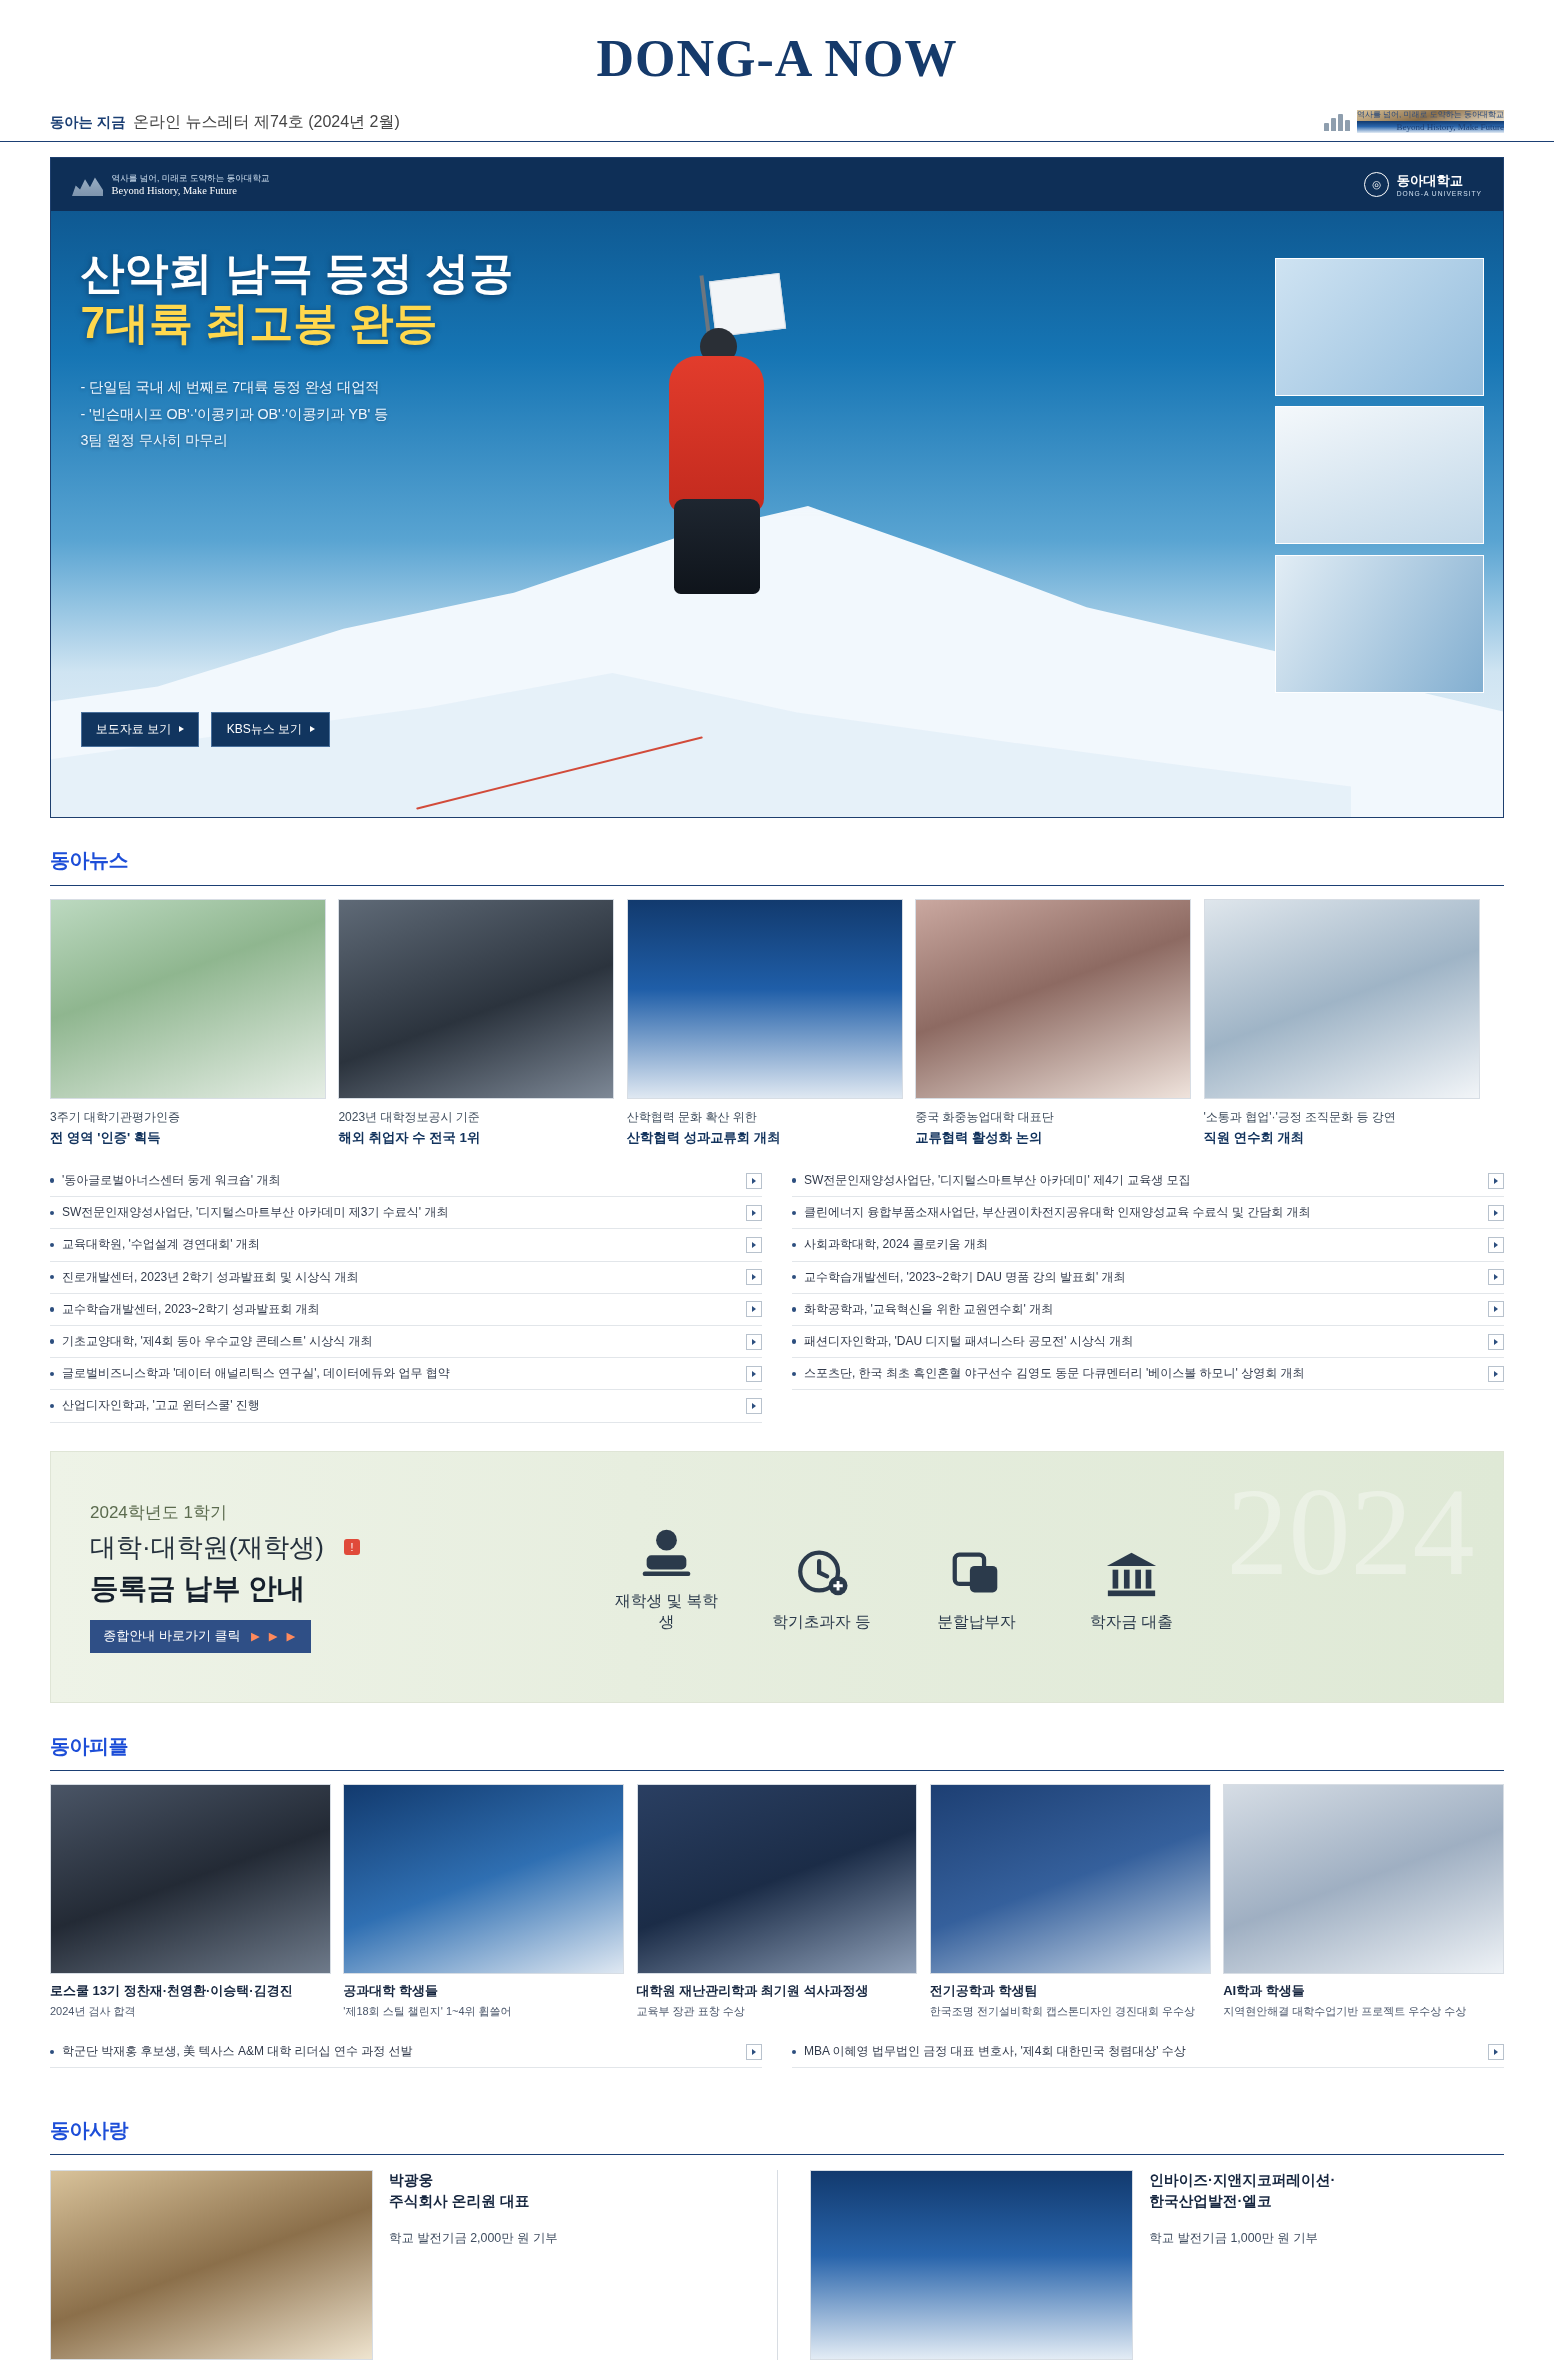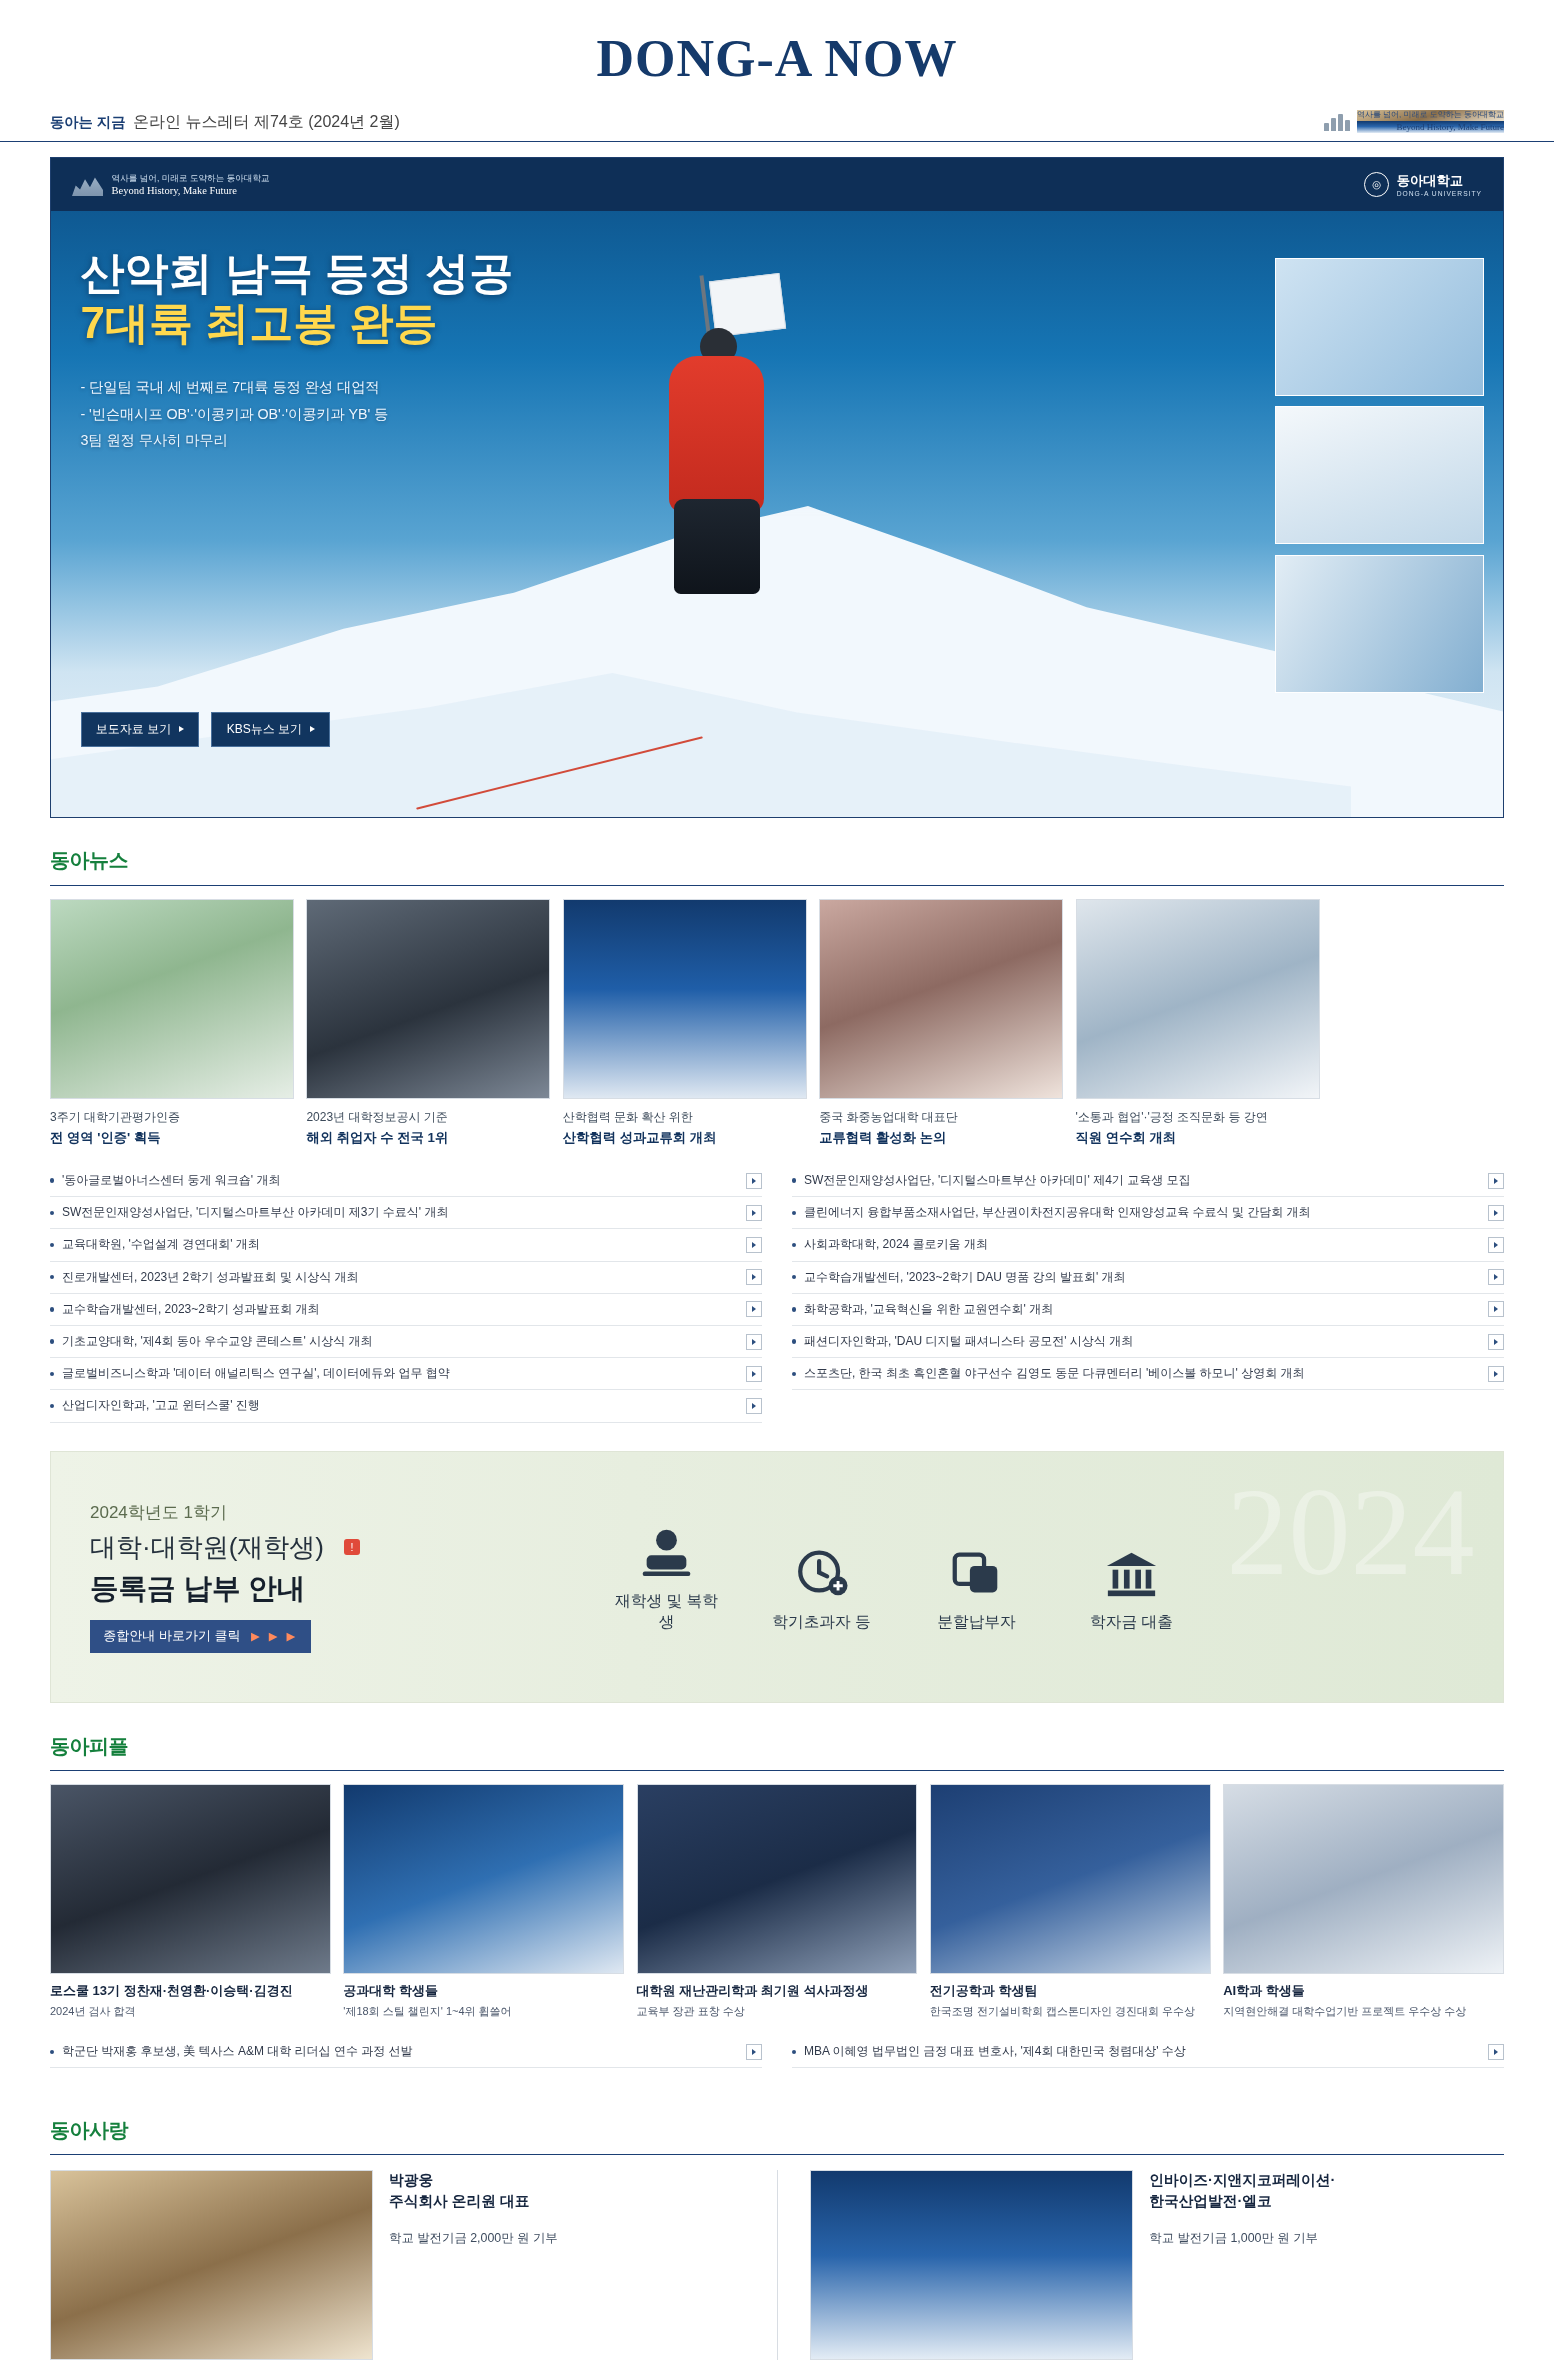--- a/index.html
+++ b/index.html
@@ -146,29 +146,29 @@
     width: 209px; height: 138px; border:1.4px solid #ffffff;
     background-size: 300% 300%;
   }
   .hero .thumb1 { background: linear-gradient(135deg,#cfe3f2 0%, #7fb0d6 45%, #e9f3fa 100%); }
   .hero .thumb2 { background: linear-gradient(160deg,#f4f8fb 0%, #9dc1dc 55%, #dfeaf3 100%); }
   .hero .thumb3 { background: linear-gradient(120deg,#e2edf5 0%, #6fa2c9 40%, #c9dcea 100%); }
 
   
   .section-title {
     margin: 29.5px 50px 10.5px 50px;
-    font-size: 20px; font-weight: 700; color: #15803d; letter-spacing:-0.5px;
+    font-size: 20px; font-weight: 700; color: #1d4ed8; letter-spacing:-0.5px;
   }
   .rule { margin: 0 50px; border-top: 1.4px solid #1b3f74; }
 
   
   .cards {
     display:flex; gap: 12.4px; padding: 13.3px 50px 3.8px 50px;
   }
-  .card { width: 244px; }
+  .card { width: 276px; }
   .card .thumb {
     width:100%; height: 200px; border:0.5px solid #d7dde4;
   }
   .c1 { background: linear-gradient(160deg,#bcd9c0 0%, #8fb68f 40%, #e6eee6 100%); }
   .c2 { background: linear-gradient(160deg,#5f6a77 0%, #2b333d 55%, #7d8896 100%); }
   .c3 { background: linear-gradient(180deg,#123a6e 0%, #1f5ea8 45%, #dfe8f2 100%); }
   .c4 { background: linear-gradient(160deg,#caa8a0 0%, #8d6a62 45%, #efe3dc 100%); }
   .c5 { background: linear-gradient(160deg,#dfe6ec 0%, #9fb4c6 50%, #f2f5f8 100%); }
   .card .sub { font-size:12px; color:#3c4a5a; margin-top:9.5px; line-height:1.4;}
   .card .main { font-size:13.3px; color:#11325c; font-weight:700; margin-top:3.8px; line-height:1.4;}

